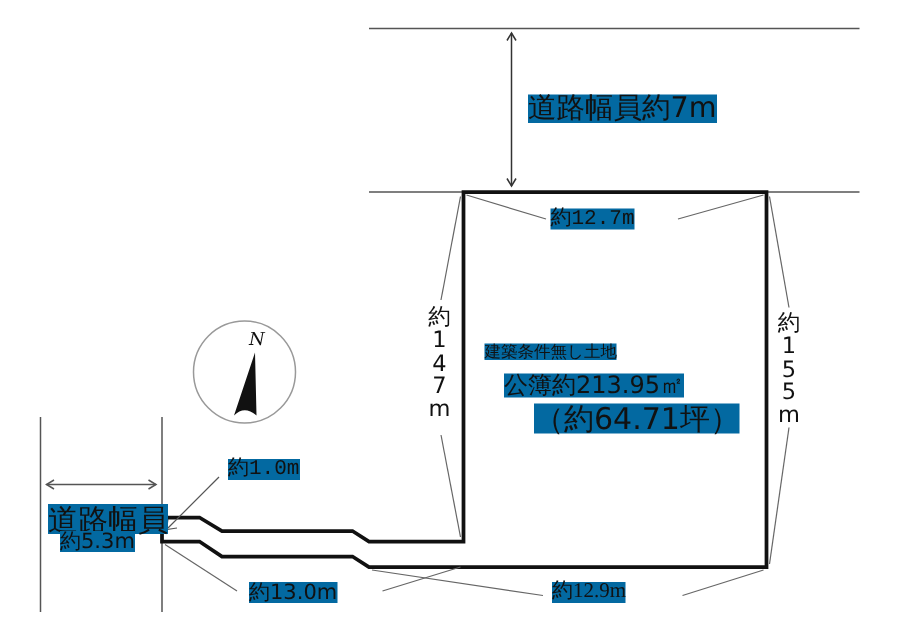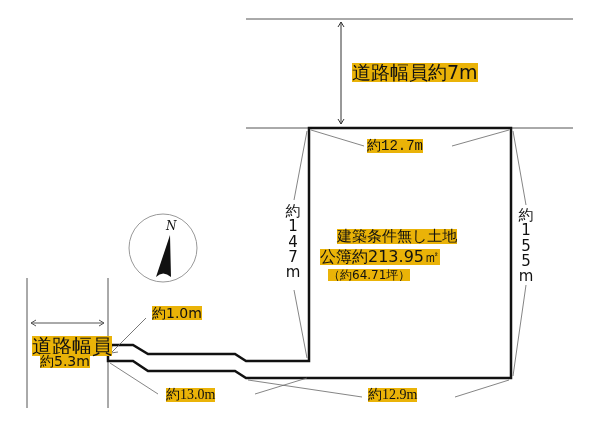--- a/index.html
+++ b/index.html
@@ -1,18 +1,18 @@
 <!DOCTYPE html>
 <html><head>
 <meta charset="utf-8">
 <style>
   html, body { margin:0; padding:0; background:#ffffff; }
   body { width:600px; height:428px; position:relative; overflow:hidden; font-family:"DejaVu Sans", sans-serif; color:#111; }
   svg { position:absolute; left:0; top:0; }
-  .lbl { position:absolute; white-space:nowrap; color:#111; background:#eab308; line-height:1; }
+  .lbl { position:absolute; white-space:nowrap; color:#111; background:#0369a1; line-height:1; }
   .vlbl { position:absolute; width:18px; text-align:center; font-size:15px; line-height:1.02; background:#fff; color:#111; }
   .vlbl span { display:block; }
 </style>
 </head>
 <body>
 
 <svg width="600" height="428" viewBox="0 0 600 428">
 
   <line x1="246" y1="19" x2="573" y2="19" stroke="#555" stroke-width="1"></line>
   <line x1="246" y1="128" x2="573" y2="128" stroke="#555" stroke-width="1"></line>
@@ -64,24 +64,24 @@
 </div>
 
 <div class="vlbl" style="left:517px;top:208px;">
   <span>約</span>
   <span>1</span>
   <span>5</span>
   <span>5</span>
   <span>m</span>
 </div>
 
-<div class="lbl" style="left:323px;top:229px;font-size:15px;margin-left:14px;">建築条件無し土地</div>
-<div class="lbl" style="left:320px;top:249px;font-size:16px;">公簿約213.95㎡</div>
-<div class="lbl" style="left:328px;top:269px;font-size:12px;text-align:center;">（約64.71坪）</div>
+<div class="lbl" style="left:323px;top:229px;font-size:11px;">建築条件無し土地</div>
+<div class="lbl" style="left:336px;top:249px;font-size:16px;">公簿約213.95㎡</div>
+<div class="lbl" style="left:356px;top:269px;font-size:20px;text-align:center;">（約64.71坪）</div>
 
-<div class="lbl" style="left:152px;top:306px;font-size:14px;">約1.0m</div>
+<div class="lbl" style="left:152px;top:306px;font-size:14px;font-family:Liberation Mono, monospace;">約1.0m</div>
 
 <div class="lbl" style="left:32px;top:336px;font-size:20px;">道路幅員</div>
 <div class="lbl" style="left:40px;top:354px;font-size:14px;">約5.3m</div>
 
-<div class="lbl" style="left:166px;top:388px;font-size:14px;font-family:Liberation Serif, serif;">約13.0m</div>
+<div class="lbl" style="left:166px;top:388px;font-size:14px;">約13.0m</div>
 
 <div class="lbl" style="left:368px;top:388px;font-size:14px;font-family:Liberation Serif, serif;">約12.9m</div>
 
 </body></html>

